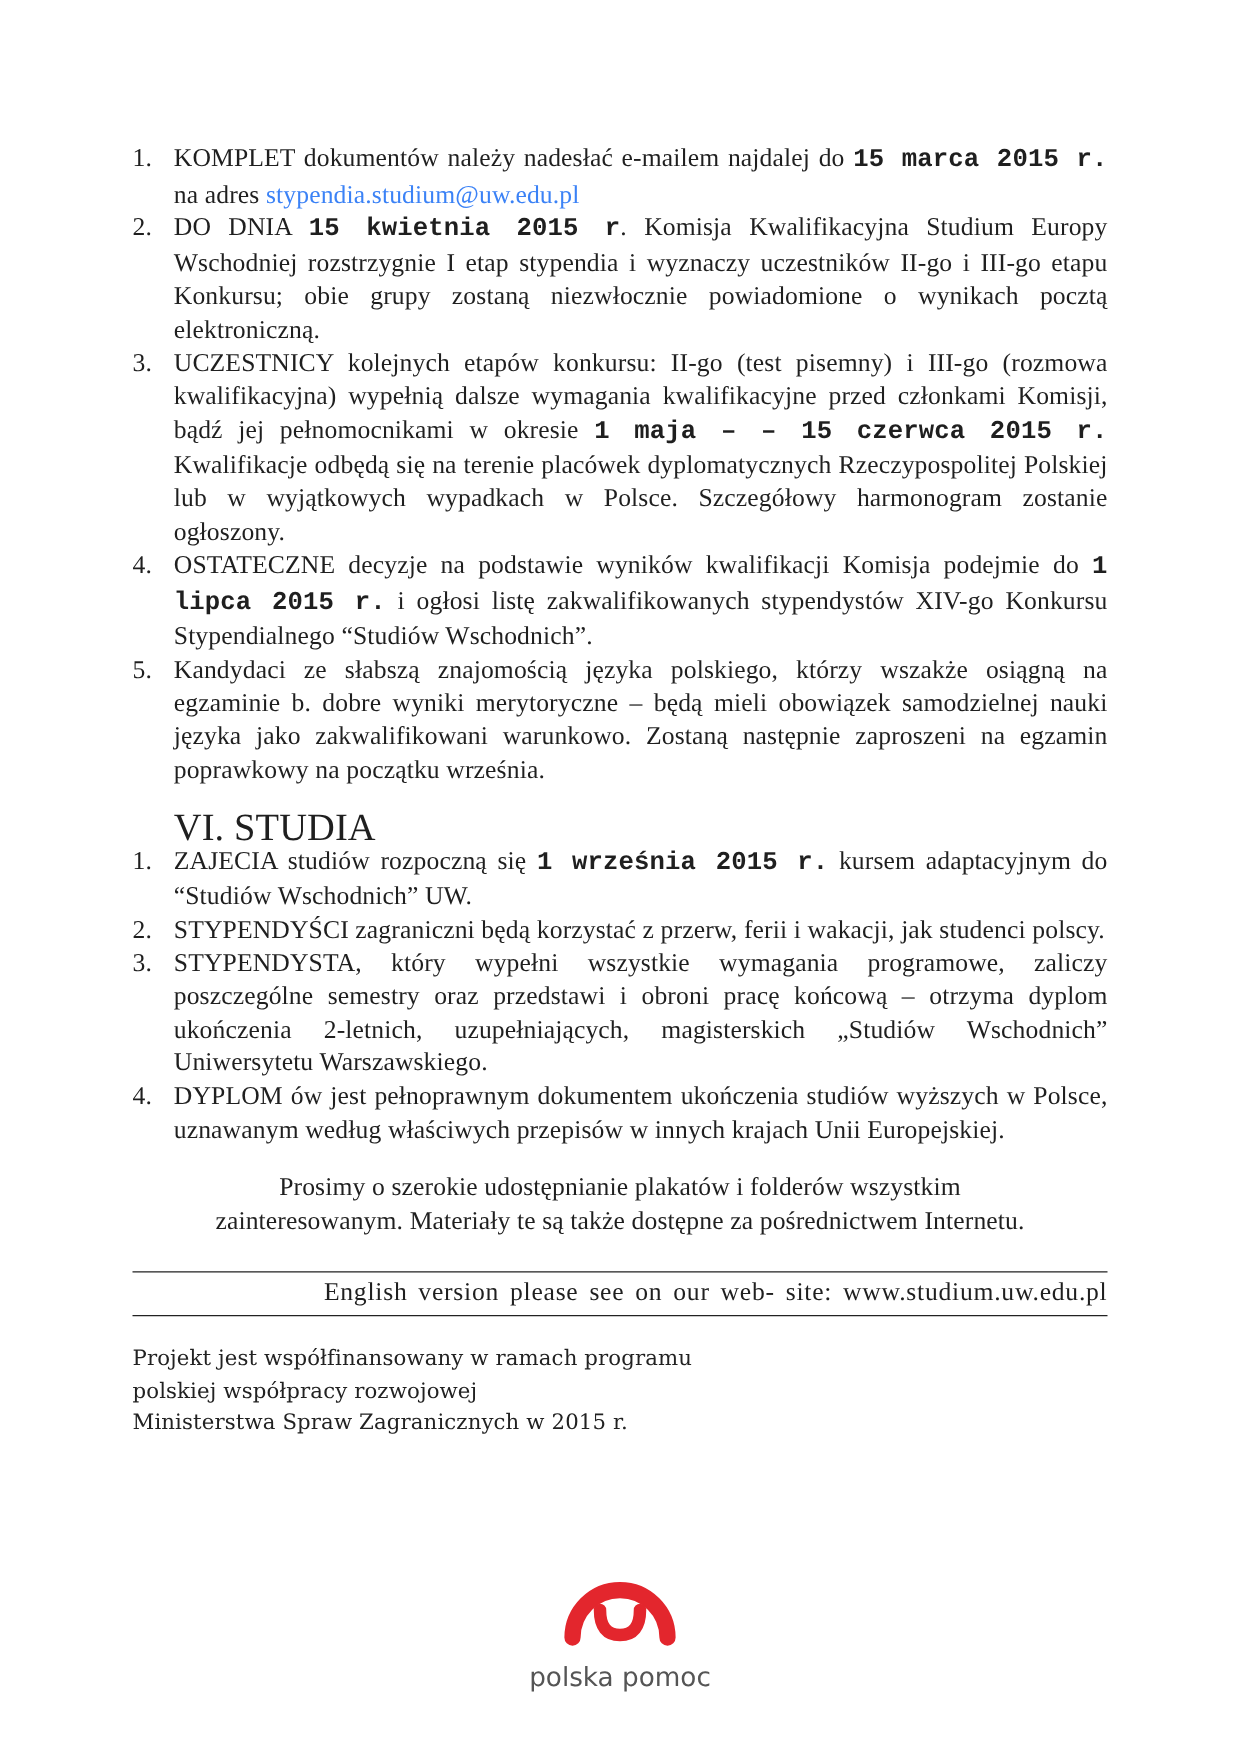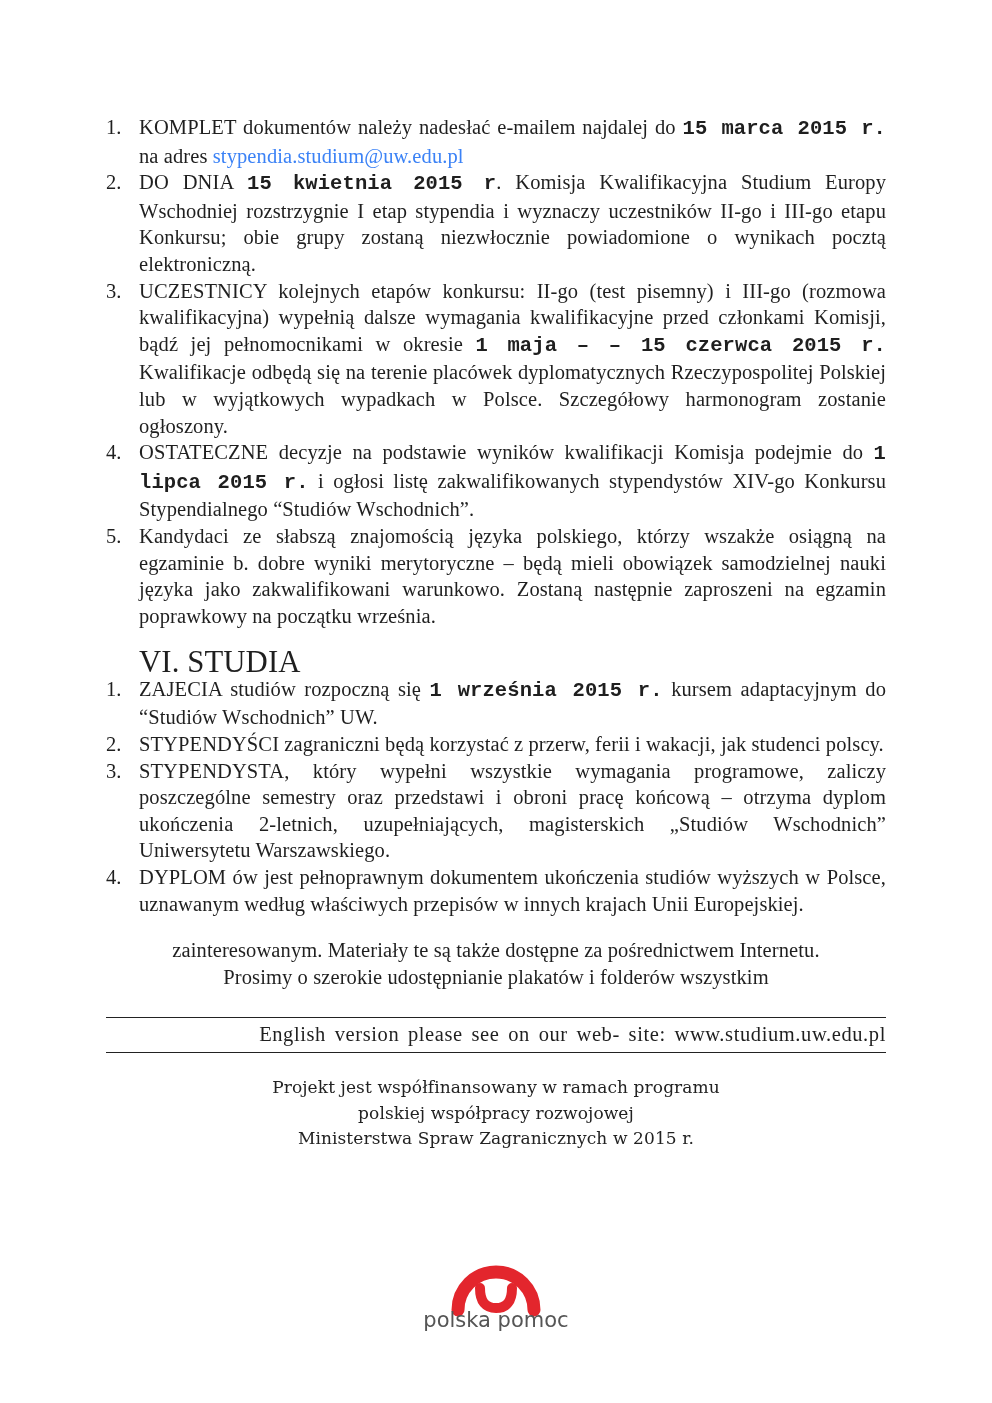--- a/index.html
+++ b/index.html
@@ -17,26 +17,26 @@
   ol.items { list-style: none; margin: 0; padding: 0; }
   ol.items li { position: relative; padding-left: 33px; text-align: justify; }
   ol.items li .num { position: absolute; left: 0; top: 0; }
   b { font-weight: bold; font-family: Liberation Mono, monospace; }
   .email { color: #3b82f6; }
   .gap { height: 20px; }
   .closing { text-align: center; margin-top: 20px; }
   .rule { border-top: 1.2px solid #222; width: 780px; }
   .english { text-align: right; padding: 3px 0 4px; letter-spacing: 0.6px; word-spacing: 3px; }
   .funding {
-    text-align: center; margin-top: 22px;
+    text-align: left; margin-top: 22px;
     font-family: "DejaVu Serif", serif; font-size: 17px; line-height: 25.5px; color: #222;
   }
   .logo { position: absolute; left: 420px; top: 1240px; width: 152px; height: 120px; }
   .logo-text {
-    position: absolute; left: 0; top: 68px; width: 152px; text-align: center;
+    position: absolute; left: 0; top: 90px; width: 152px; text-align: center;
     font-family: "DejaVu Sans", sans-serif; font-size: 21px; color: #555; letter-spacing: 0px;
   }
 </style>
 </head>
 <body>
 
 <div class="page text">
 
   <ol class="items" id="list-v">
       <li><span class="num">1.</span><span>KOMPLET dokumentów  należy nadesłać e-mailem najdalej do </span><b>15 marca 2015 r.</b><span> na adres </span><a class="email">stypendia.studium@uw.edu.pl</a></li>
@@ -50,22 +50,22 @@
 
   <h2 class="section-heading">VI. STUDIA</h2>
   <ol class="items" id="list-vi">
       <li><span class="num">1.</span><span>ZAJECIA studiów rozpoczną się </span><b>1 września 2015 r.</b><span> kursem  adaptacyjnym do “Studiów Wschodnich” UW.</span></li>
       <li><span class="num">2.</span><span>STYPENDYŚCI zagraniczni będą korzystać z przerw, ferii i wakacji, jak studenci polscy.</span></li>
       <li><span class="num">3.</span><span>STYPENDYSTA,  który wypełni wszystkie wymagania programowe, zaliczy poszczególne semestry oraz przedstawi i obroni pracę końcową  – otrzyma dyplom ukończenia 2-letnich, uzupełniających, magisterskich „Studiów Wschodnich” Uniwersytetu Warszawskiego.</span></li>
       <li><span class="num">4.</span><span>DYPLOM ów jest pełnoprawnym dokumentem ukończenia studiów wyższych w Polsce, uznawanym według właściwych przepisów w innych krajach Unii Europejskiej.</span></li>
     </ol>
 
   <div class="closing">
+    <div>Prosimy o szerokie udostępnianie plakatów i folderów wszystkim</div>
     <div>zainteresowanym. Materiały te są także dostępne za pośrednictwem Internetu.</div>
-    <div>Prosimy o szerokie udostępnianie plakatów i folderów wszystkim</div>
   </div>
 
   <div style="height:27px"></div>
   <div class="rule"></div>
   <div class="english">English version please see on our web- site: www.studium.uw.edu.pl</div>
   <div class="rule"></div>
 
   <div class="funding">
     <div>Projekt jest współfinansowany w ramach programu</div>
     <div>polskiej współpracy rozwojowej</div>

